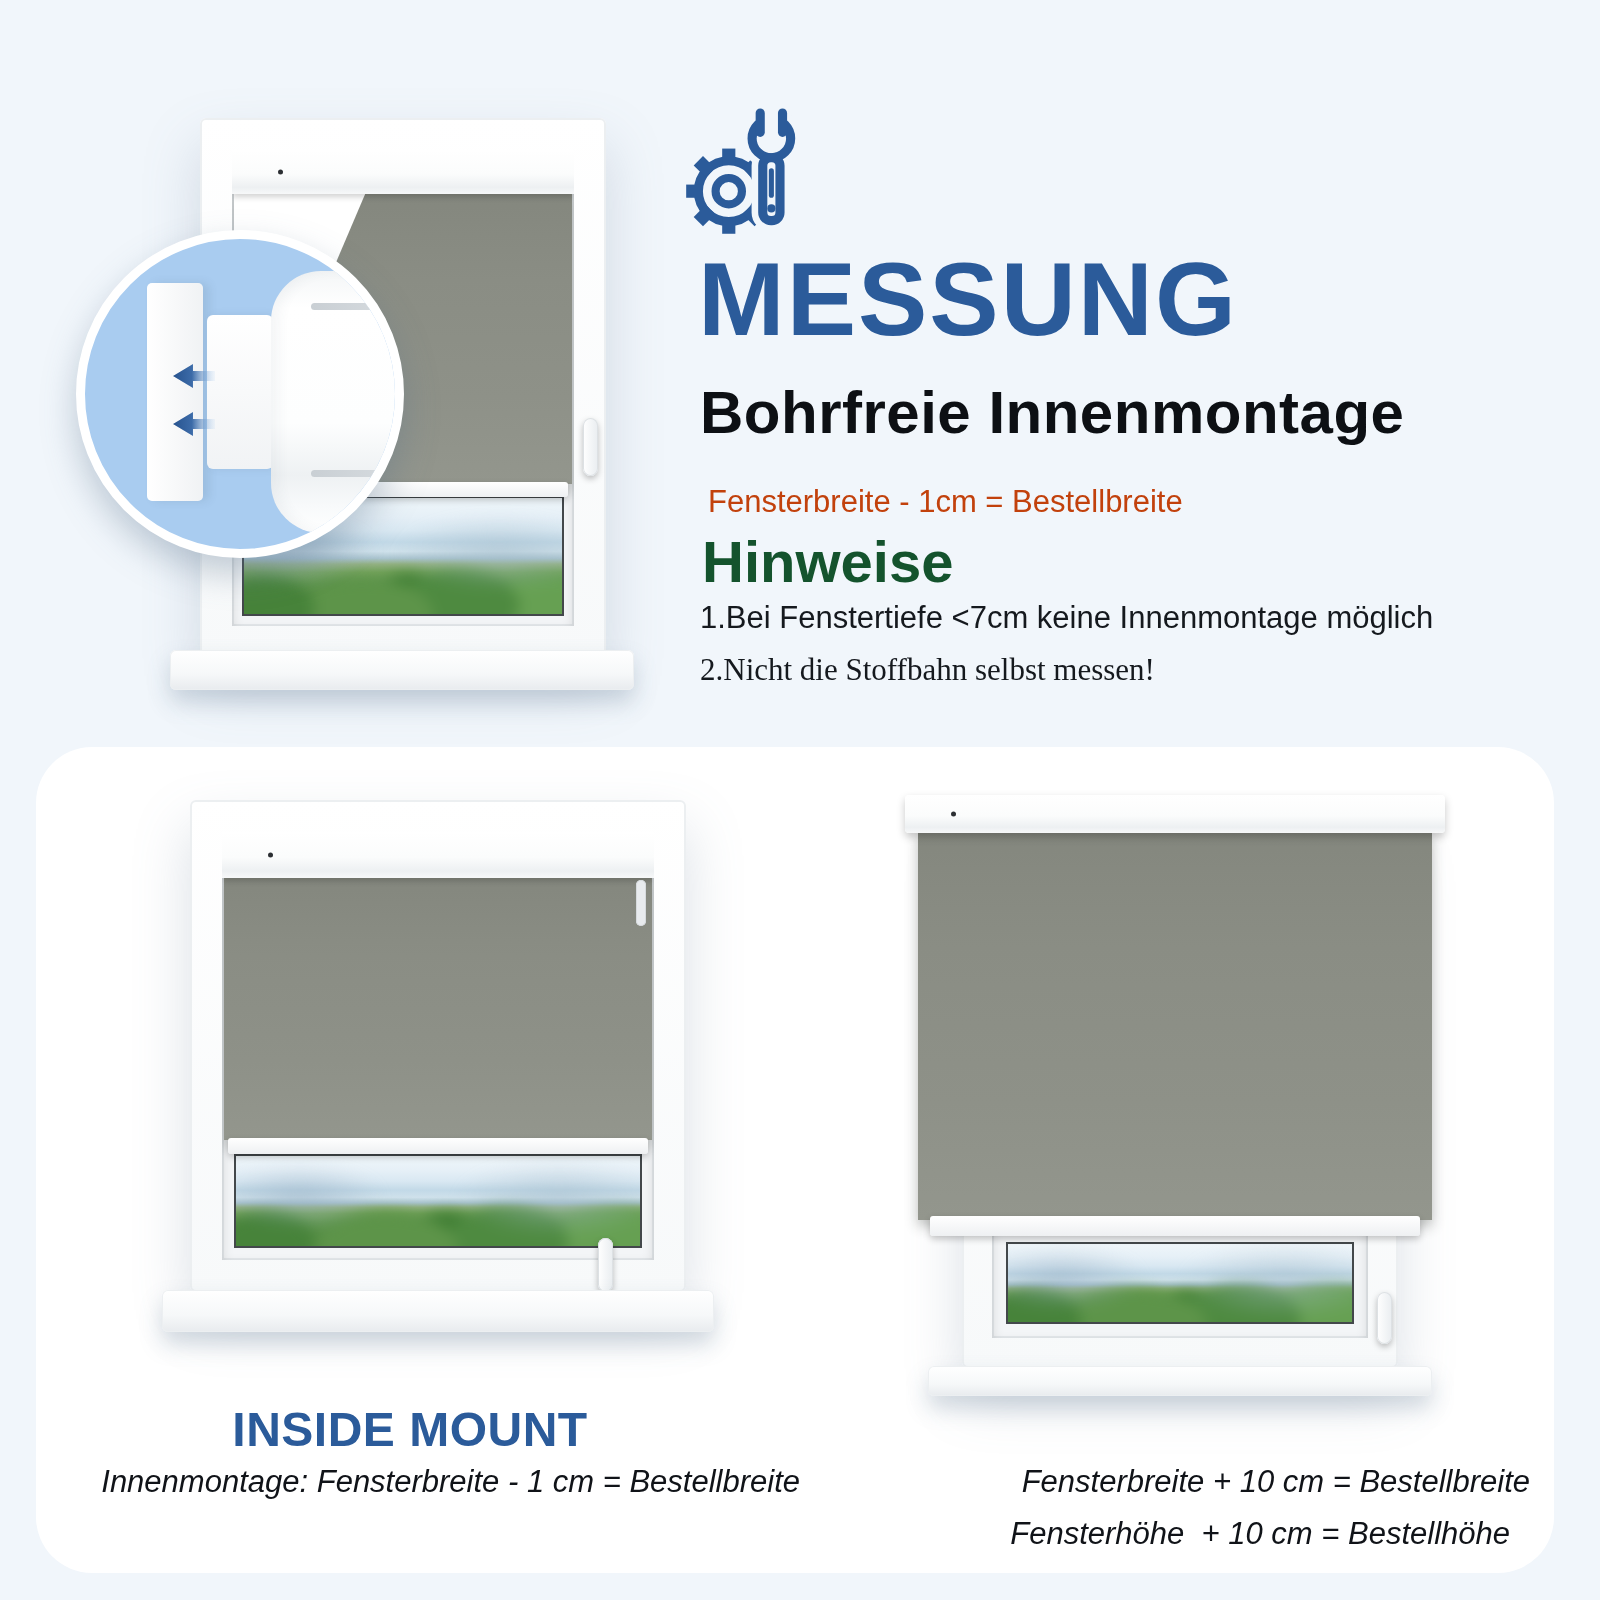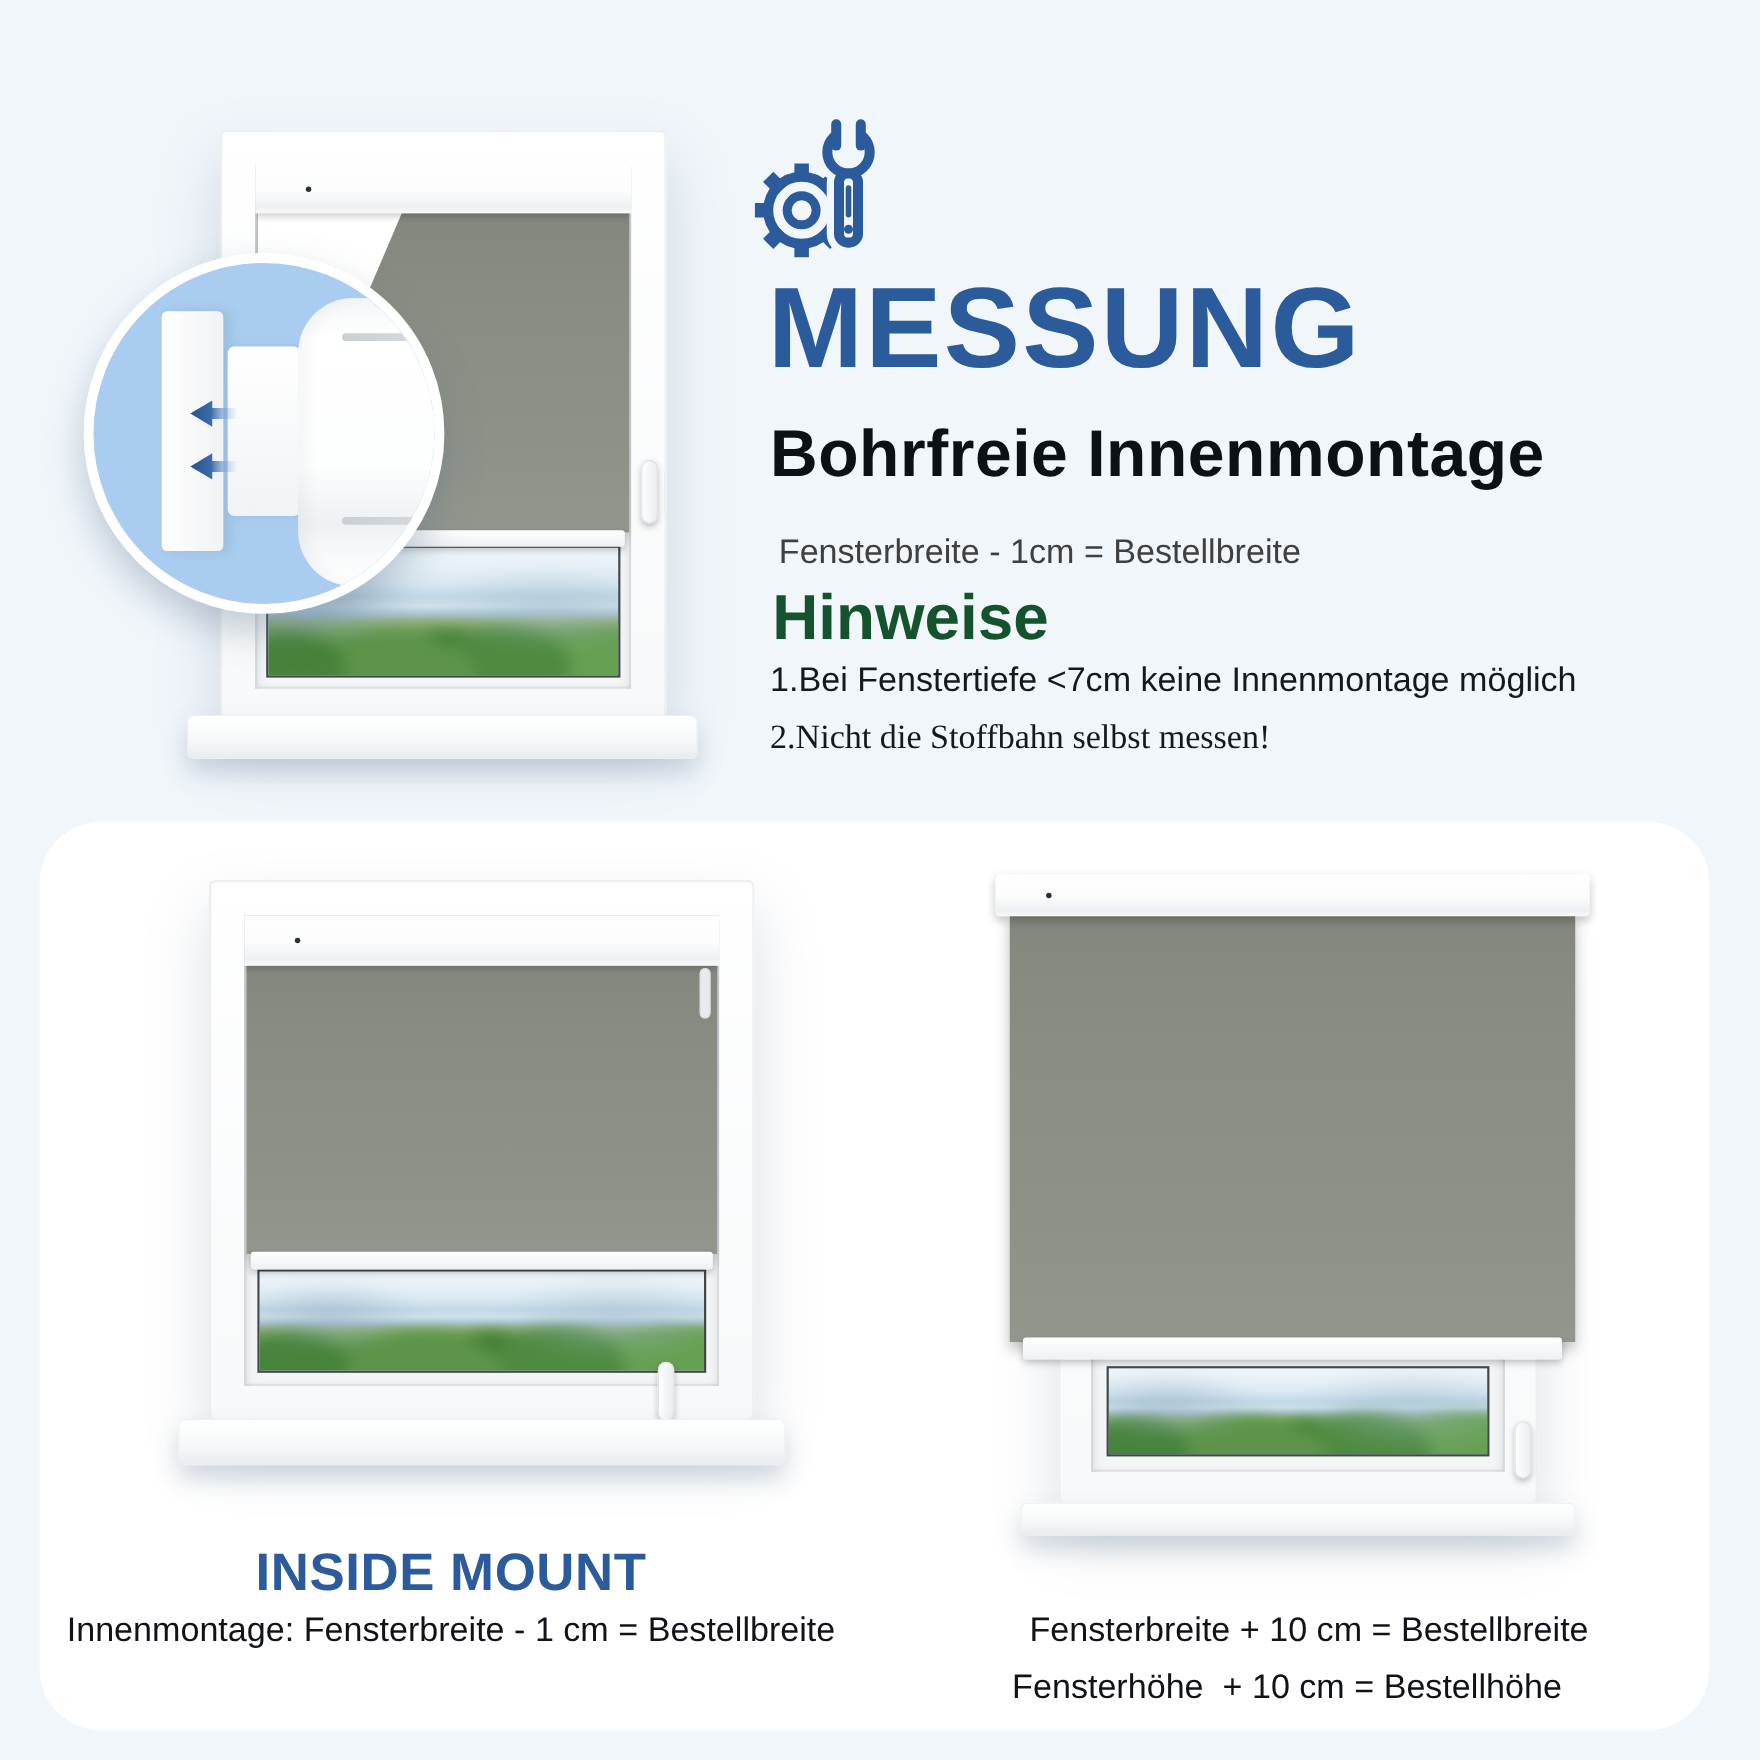--- a/index.html
+++ b/index.html
@@ -80,21 +80,21 @@
   .m-arrow{position:absolute;width:44px;height:30px;}
   #arrow1{left:86px;top:122px;}
   #arrow2{left:86px;top:170px;}
 
   
   .icon-tools{position:absolute;left:686px;top:108px;width:118px;height:142px;}
   #title{position:absolute;left:698px;top:240px;font-size:104px;font-weight:800;
     color:#2b5b9a;letter-spacing:2px;}
   #subtitle{position:absolute;left:700px;top:378px;font-size:60px;font-weight:800;
     color:#0d1014;letter-spacing:.5px;}
-  #formula-top{position:absolute;left:708px;top:484px;font-size:31px;color:#404040;}
+  #formula-top{position:absolute;left:708px;top:484px;font-size:31px;color:#c2410c;}
   #notes-title{position:absolute;left:702px;top:528px;font-size:58px;font-weight:800;
     color:#14532d;}
   .note{position:absolute;left:700px;font-size:31px;color:#15191e;}
   #note1{top:600px;}
   #note2{top:652px;font-family:Liberation Serif, serif;}
 
   
   #card{position:absolute;left:36px;top:747px;width:1518px;height:826px;
     background:#ffffff;border-radius:56px;}
 
@@ -123,22 +123,22 @@
   #rail3{position:absolute;left:930px;top:1216px;width:490px;height:20px;
     background:linear-gradient(180deg,#ffffff,#eef0f2);border-radius:3px;
     box-shadow:0 3px 7px rgba(0,0,0,.22);}
   #sill3{left:928px;top:1366px;width:504px;height:30px;}
 
   
   .col-title{position:absolute;font-size:48px;font-weight:800;color:#2b5b9a;
     text-align:center;letter-spacing:.5px;}
   #title-left{left:60px;top:1402px;width:700px;}
   #title-right{left:820px;top:1398px;width:700px;}
-  .col-formula{position:absolute;font-size:31px;color:#101318;text-align:center;
-    white-space:pre-wrap;}
+  .col-formula{position:absolute;font-size:31px;color:#101318;text-align:right;
+    white-space:pre-wrap;font-style:italic;}
   #formula-left{left:20px;top:1464px;width:780px;}
   #formula-right-w{left:850px;top:1464px;width:680px;}
   #formula-right-h{left:830px;top:1516px;width:680px;}
 </style>
 </head>
 <body>
 
 <div class="canvas">
 
   <svg width="0" height="0" style="position:absolute" aria-hidden="true">

